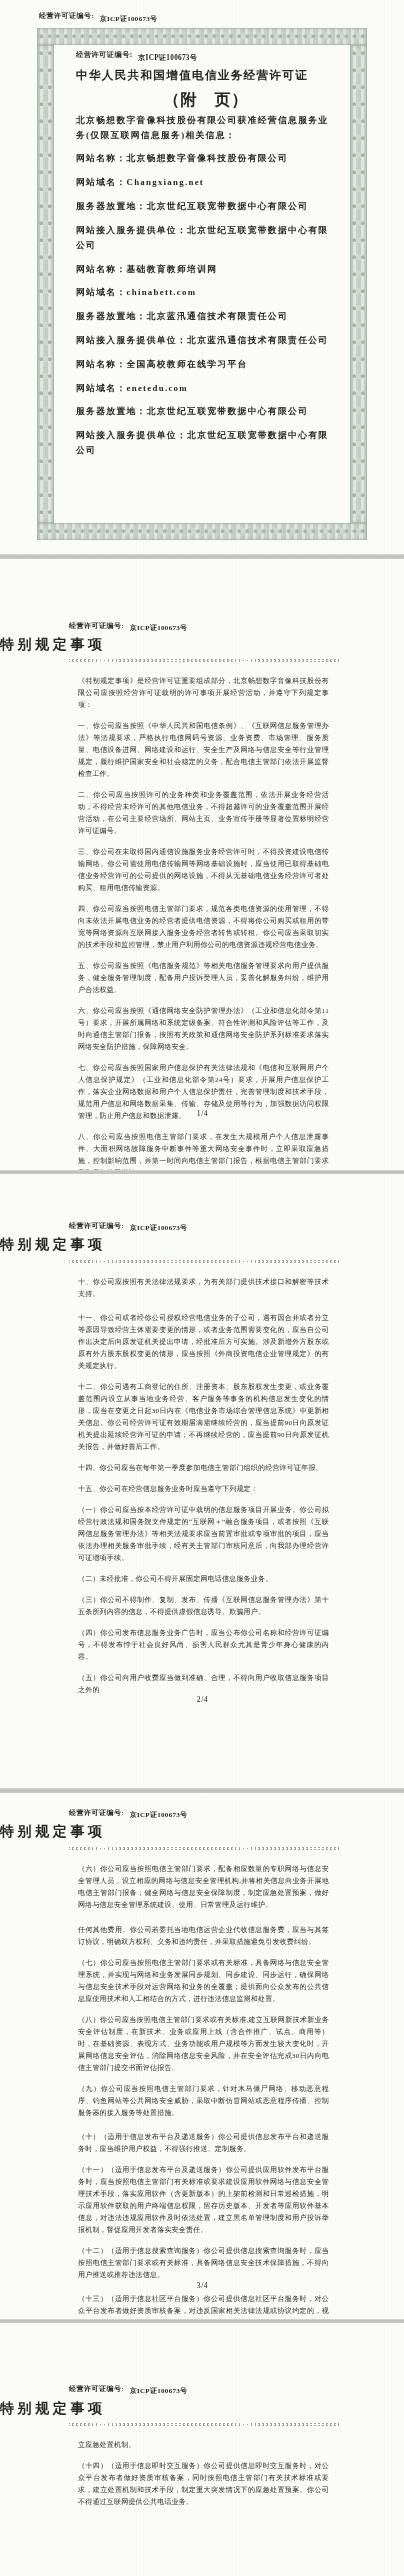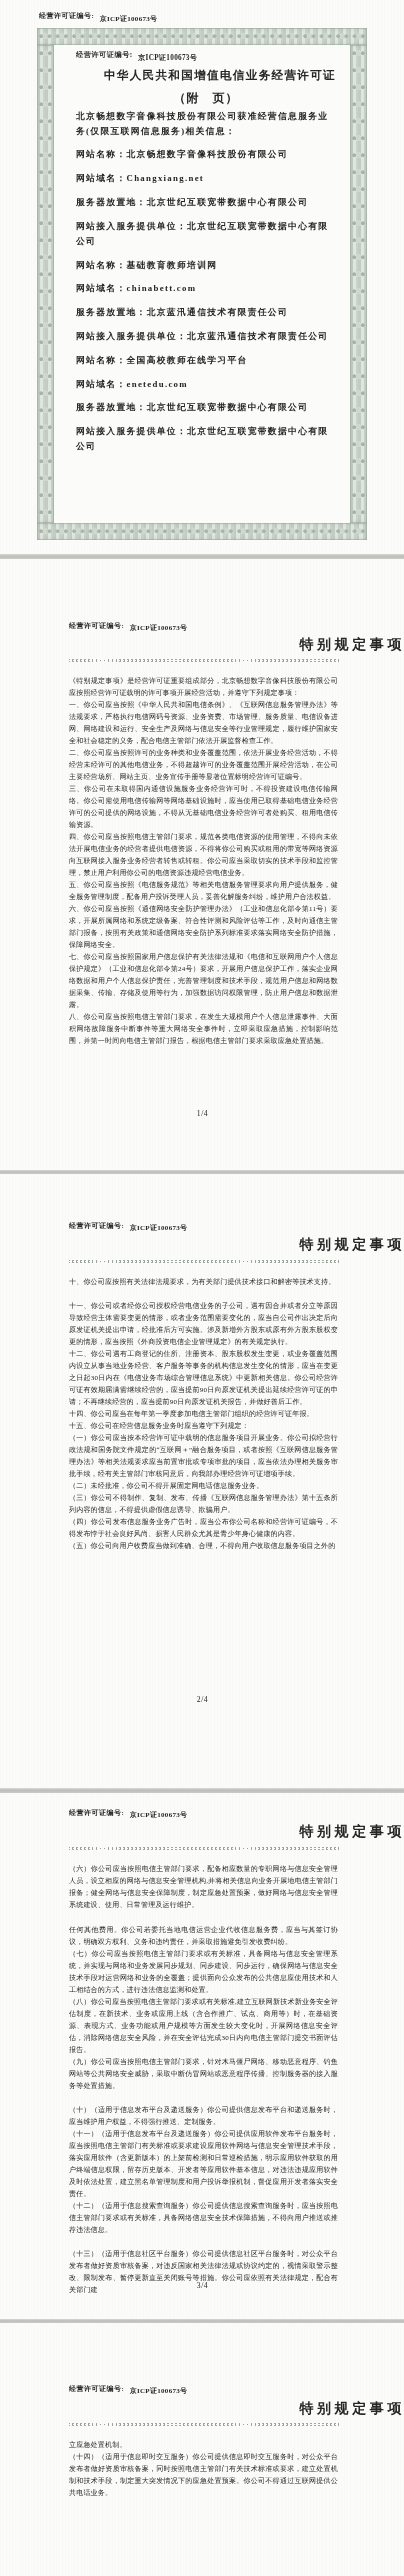--- a/index.html
+++ b/index.html
@@ -22,36 +22,36 @@
     background-size:16.5px 17px,16.5px 17px,16.5px 17px,auto;
     box-shadow:inset 0 0 0 0.5px #9caa9c, inset 0 0 3.1px rgba(90,110,90,.35);}
   .band-t,.band-b{left:0;right:0;height:17px;}
   .band-t{top:0;}.band-b{bottom:0;}
   .band-l,.band-r{top:17px;bottom:17px;width:17px;}
   .band-l{left:0;}.band-r{right:0;}
   .frame-content{position:absolute;top:17px;left:17px;right:17px;bottom:17px;
     padding:5.2px 14px 0 22px;background:#fbfbf9;}
   .inner-hdr{font-size:7.2px;font-weight:700;letter-spacing:0.5px;}
   .hdr-val{position:relative;top:2.6px;font-weight:600;letter-spacing:0.3px;margin-left:3.1px;}
-  .cert-title{margin:8.2px 0 0;text-align:right;font-size:11.6px;font-weight:700;letter-spacing:1.3px;}
-  .cert-sub{margin-top:6.2px;text-align:center;font-size:12px;font-weight:700;letter-spacing:1px;}
+  .cert-title{margin:8.2px 0 0;text-align:left;font-size:11.6px;font-weight:700;letter-spacing:1.3px;}
+  .cert-sub{margin-top:6.2px;text-align:center;font-size:16px;font-weight:700;letter-spacing:1px;}
   .cert-body{margin-top:2px;font-size:8.8px;font-weight:600;line-height:15px;letter-spacing:1.3px;}
   .cert-body p{margin:0 0 8.8px;}
 
   
   .page-special{font-size:7px;}
   .sp-hdr{margin-left:69px;font-size:7px;font-weight:600;letter-spacing:0.5px;}
   .sp-hdr .hdr-val{top:2.1px;}
-  .sp-title{margin:5.2px 0 0;text-align:right;font-size:14px;font-weight:700;letter-spacing:3.6px;}
+  .sp-title{margin:5.2px 0 0;text-align:left;font-size:14px;font-weight:700;letter-spacing:3.6px;}
   .rule{height:3.1px;margin:5.2px 66px 0 69px;
     background:
       repeating-linear-gradient(115deg,rgba(150,160,150,.9) 0 0.8px,transparent 0.8px 3.6px),
       repeating-linear-gradient(65deg,rgba(150,160,150,.9) 0 0.8px,transparent 0.8px 3.6px);}
   .sp-body{margin:13.4px 67px 0 69px;text-align:justify;text-justify:inter-ideograph;}
-  .sp-body p.prov{margin:0;line-height:12px;letter-spacing:0.2px;}
+  .sp-body p.prov{margin:9px;line-height:12px;letter-spacing:0.2px;}
   .sp-body p.prov.gap{margin-top:12.4px;}
   .pageno{position:absolute;left:0;right:0;text-align:center;font-size:7.7px;letter-spacing:0.5px;}
   .sp-1{height:611px;padding-top:62px;box-sizing:border-box;}
   .sp-1 .pageno{bottom:52px;}
   .sp-2{height:614px;padding-top:47px;box-sizing:border-box;}
   .sp-2 .pageno{bottom:84px;}
   .sp-3{height:526px;padding-top:15.5px;box-sizing:border-box;}
   .sp-3 .pageno{bottom:29px;text-align:center;}
   .sp-4{height:546px;padding-top:61px;box-sizing:border-box;}
 </style>

